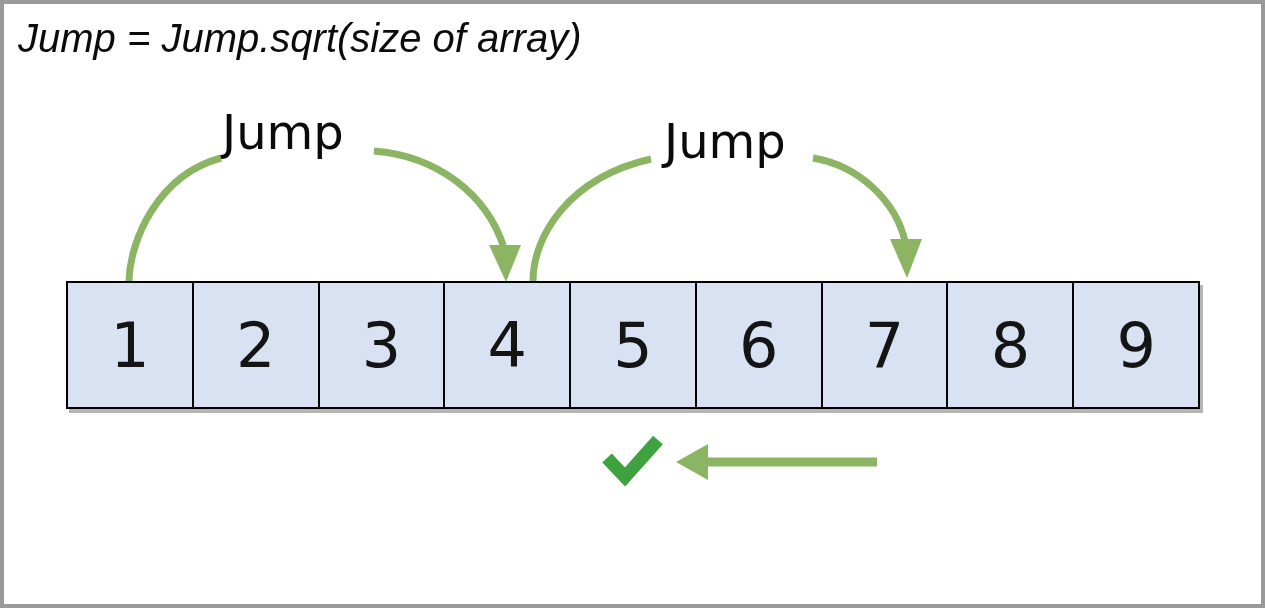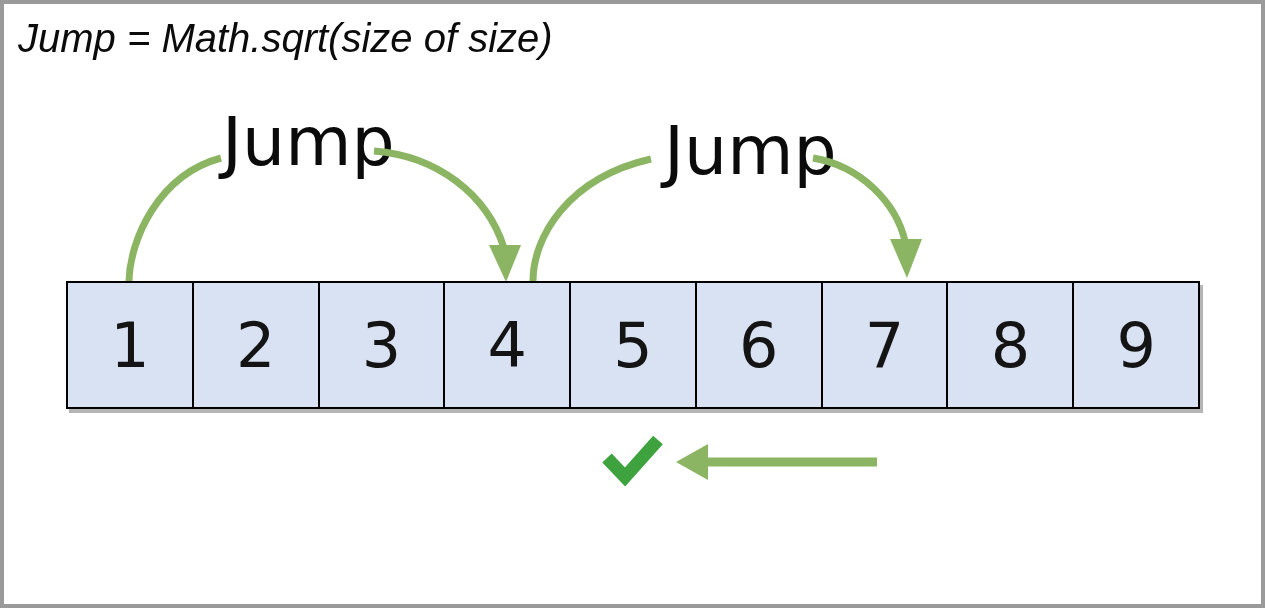--- a/index.html
+++ b/index.html
@@ -29,21 +29,21 @@
     font-family: "Liberation Sans", sans-serif;
     font-style: italic;
     font-size: 40px;
     line-height: 1.15;
     color: var(--text-black, #0b0b0b);
     white-space: nowrap;
   }
   .jump-label {
     position: absolute;
     font-family: "DejaVu Sans", sans-serif;
-    font-size: 68px;
+    font-size: 48px;
     line-height: 1.0;
     color: var(--text-black, #0b0b0b);
     white-space: nowrap;
   }
   .jl1 { left: 222px; top: 108px; }
   .jl2 { left: 664px; top: 117px; }
   .overlay {
     position: absolute;
     left: 0;
     top: 0;
@@ -100,21 +100,21 @@
     font-size: 38px;
     color: var(--text-black, #0b0b0b);
     white-space: nowrap;
   }
 </style>
 </head>
 <body>
 
 <div class="stage">
 
-  <div class="title">Jump = Math.sqrt(size of size)</div>
+  <div class="title">Jump = Jump.sqrt(size of array)</div>
 
   <div class="jump-label jl1">Jump</div>
   <div class="jump-label jl2">Jump</div>
 
   <svg class="overlay" viewBox="0 0 1265 608">
 
     <path class="arc" d="M 129 281 C 130 240, 158 175, 221 158"></path>
     <path class="arc" d="M 374 151 C 437 156, 487 194, 504 248"></path>
     <polygon class="arrowhead" points="489,245 521,245 506,282"></polygon>
 

